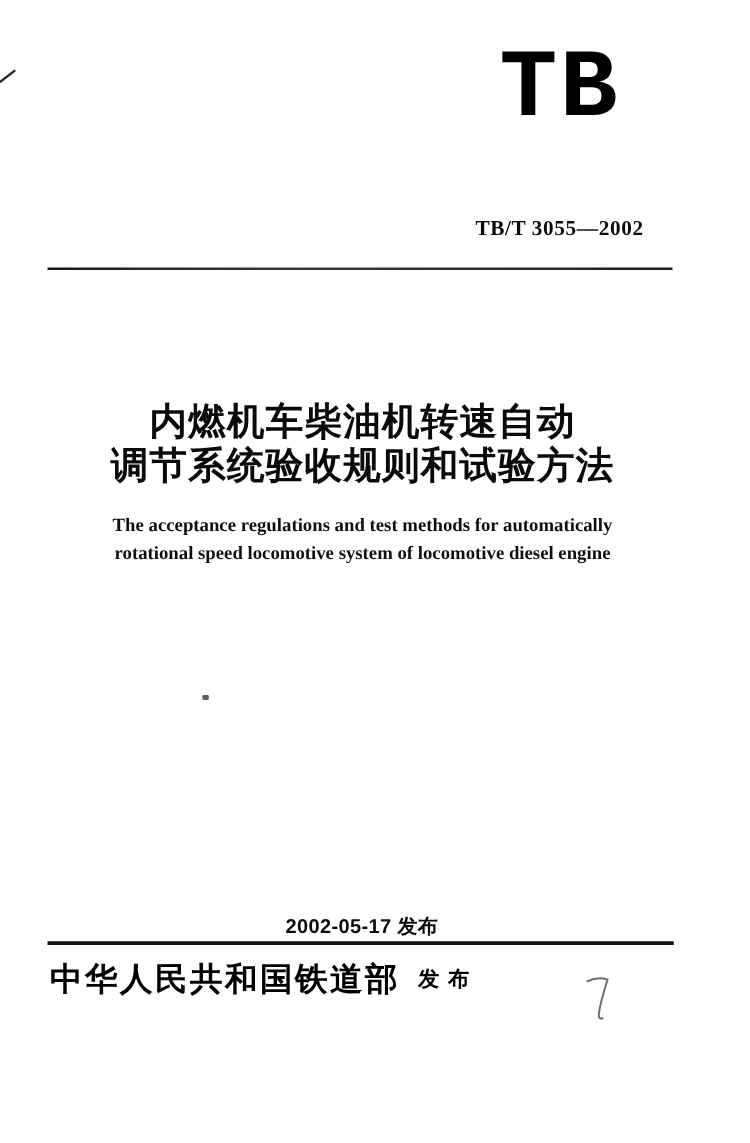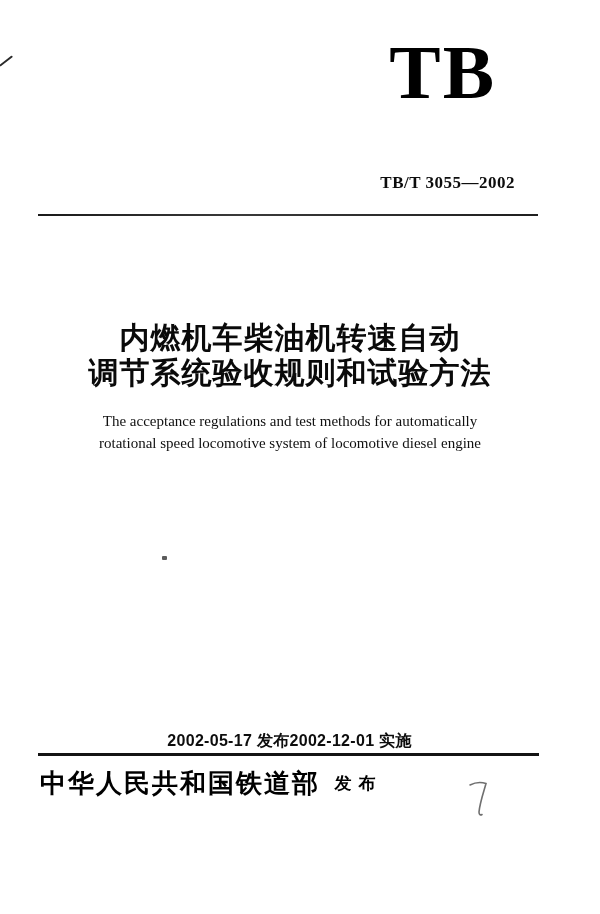--- a/index.html
+++ b/index.html
@@ -27,21 +27,21 @@
     background: #2a2a2a;
     transform: rotate(-38deg);
     border-radius: 2px;
   }
 
   
   .tb-logo {
     position: absolute;
     top: 34px;
     right: 104px;
-    font-family: Liberation Serif, serif;
+    font-family: Liberation Mono, monospace;
     font-weight: bold;
     font-size: 77px;
     line-height: 1;
     letter-spacing: 2px;
     color: #000000;
     margin-left: 28px;
   }
 
   
   .header-title {
@@ -94,21 +94,21 @@
   }
 
   
   .doc-subtitle {
     position: absolute;
     top: 410px;
     left: 40px;
     width: 500px;
     text-align: center;
     font-family: "Liberation Serif", serif;
-    font-weight: normal;
+    font-weight: bold;
     font-size: 15px;
     line-height: 22px;
     color: #101010;
   }
 
   
   .scan-dot {
     position: absolute;
     left: 162px;
     top: 556px;
@@ -195,21 +195,20 @@
 
   <div class="doc-subtitle">
     <div>The acceptance regulations and test methods for automatically</div>
     <div>rotational speed locomotive system of locomotive diesel engine</div>
   </div>
 
   <div class="scan-dot"></div>
 
   <div class="dates-row">
     <span>2002-05-17 发布</span>
-    <span>2002-12-01 实施</span>
   </div>
 
   <div class="rule-bottom"></div>
 
   <div class="publisher-row">
     <span class="publisher-name">中华人民共和国铁道部</span>
     <span class="publisher-suffix">发布</span>
   </div>
 
   <svg class="handwritten-mark" viewBox="0 0 26 42" fill="none" xmlns="http://www.w3.org/2000/svg">

